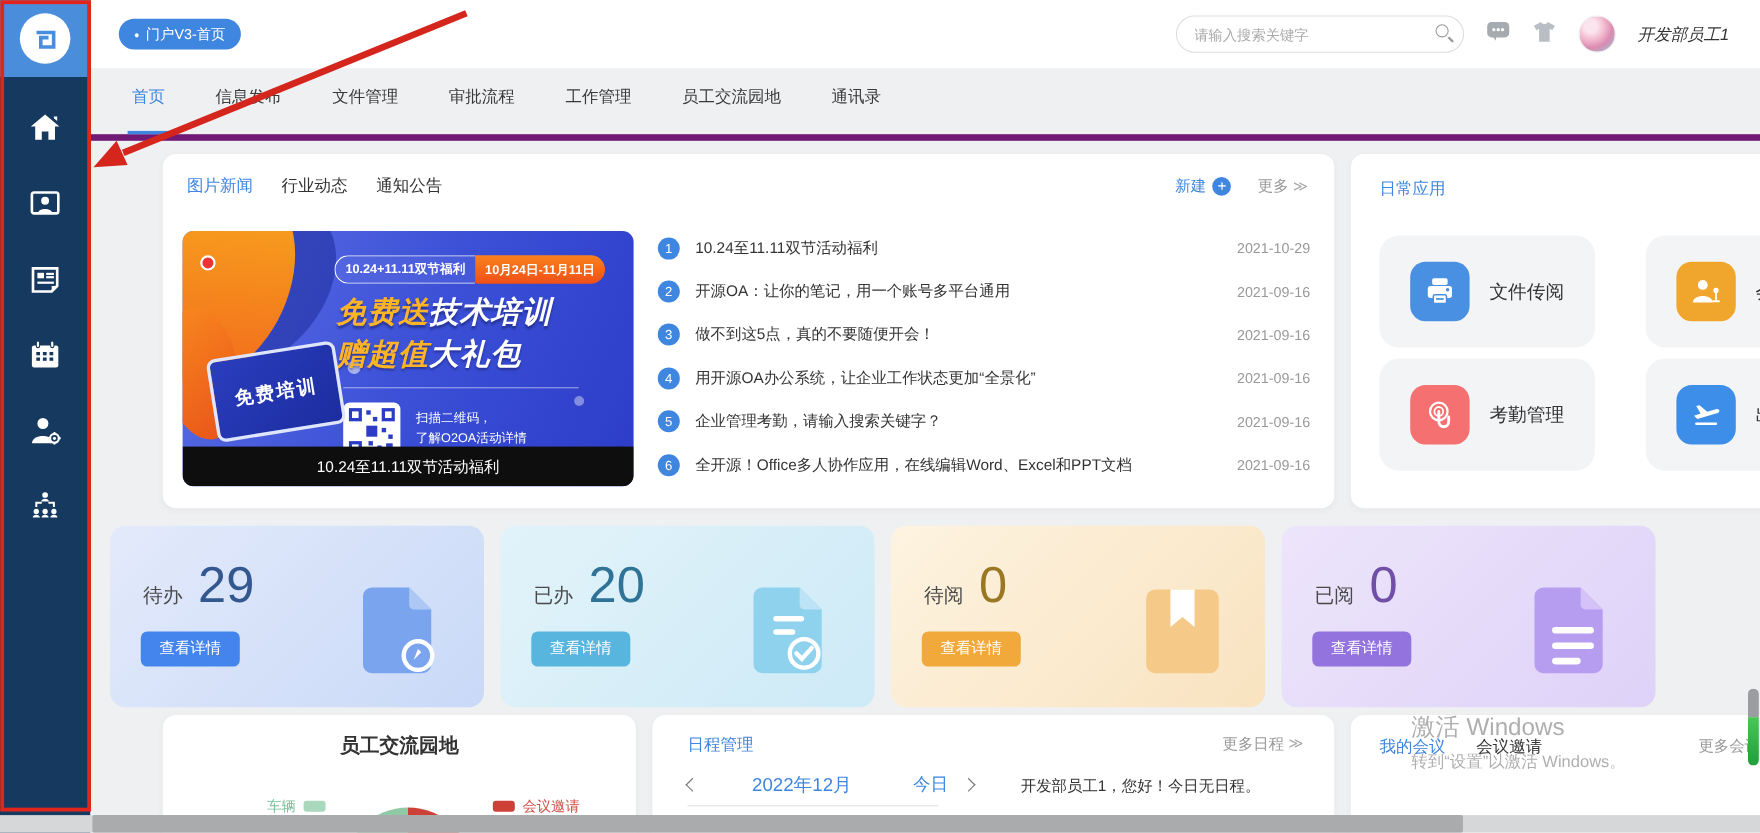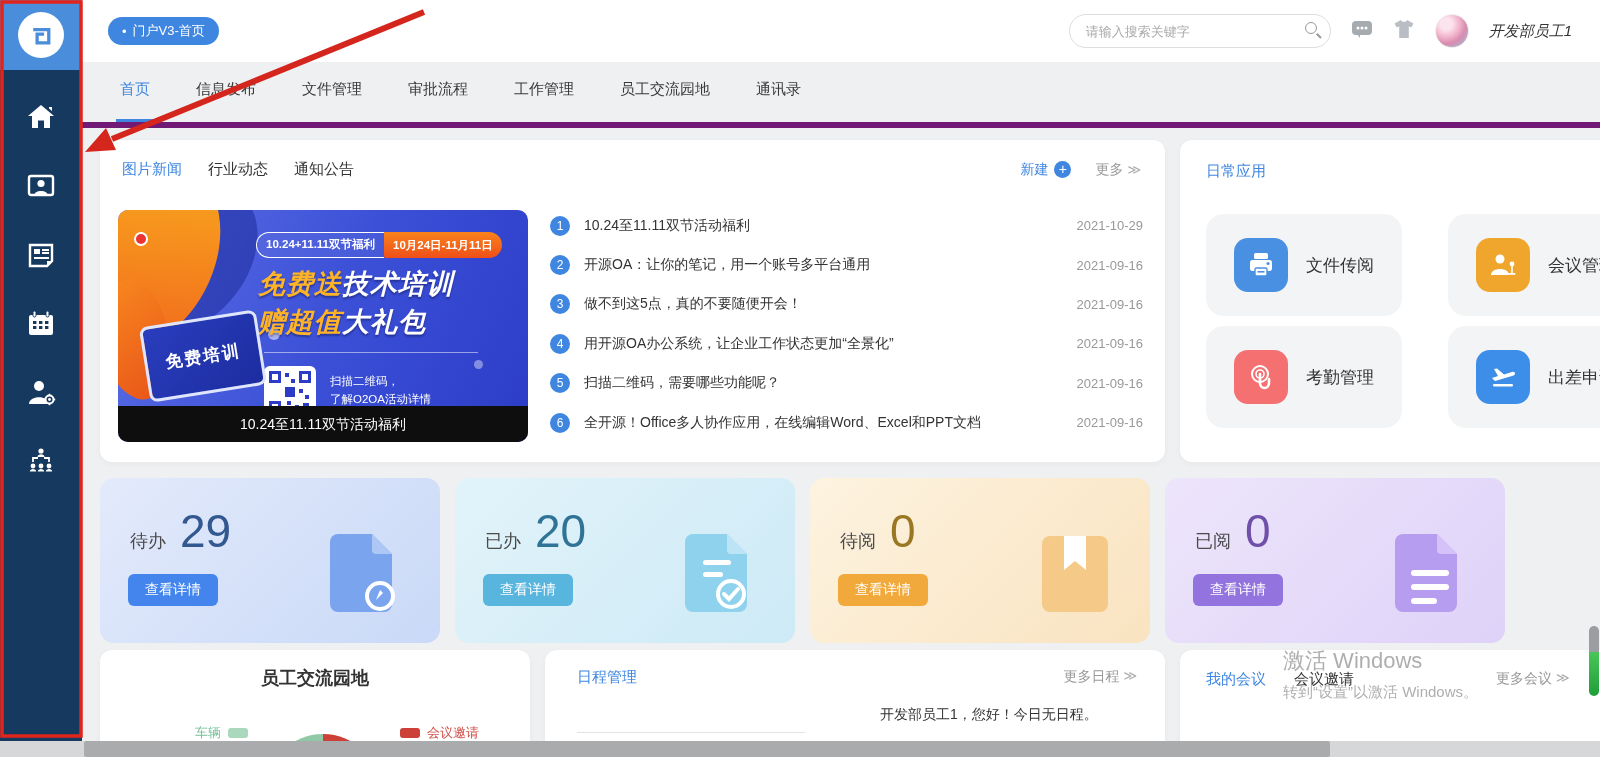--- a/index.html
+++ b/index.html
@@ -26,21 +26,21 @@
   .search-glass { position:absolute; right:14px; top:8px; width:12px; height:12px; border:1.6px solid #999; border-radius:50%; }
   .search-glass::after { content:""; position:absolute; width:6px; height:1.6px; background:#999; transform:rotate(45deg); left:10px; top:12px; }
   .user-name { font-size:15px; color:#333;font-style:italic; }
   .avatar { width:34px; height:34px; border-radius:50%; background:radial-gradient(circle at 32% 28%, #fce4ee 0 18%, #f2b8cd 40%, #d98bb0 62%, #8fd0dc 100%); border:1px solid #eee; }
   
   .navbar { position:absolute; left:82px; top:62px; width:1518px; height:66px; display:flex; align-items:flex-end; gap:46px; padding-left:38px; border-bottom:6px solid #701a75; z-index:1; }
   .nav-tab { position:relative; font-size:15px; color:#3a3a3a; height:66px; line-height:66px; cursor:pointer; }
   .nav-tab.active { color:#3f86e0; }
   .nav-tab.active::after { content:""; position:absolute; left:-4px; right:-4px; bottom:0; height:3px; background:#3f86e0; }
   
-  .card { position:absolute; background:#fff; border-radius:12px; box-shadow:0 2px 6px rgba(0,0,0,.04); }
+  .card { position:absolute; background:#fff; border-radius:12px; box-shadow:0 2px 6px rgba(0,0,0,.04);margin-left:48px; }
   
   .news-card { left:100px; top:140px; width:1065px; height:322px; }
   .news-head { display:flex; align-items:center; padding:20px 24px 0 22px; }
   .news-tabs { display:flex; gap:26px; font-size:15px; }
   .news-tab { color:#333; cursor:pointer; }
   .news-tab.active { color:#3f86e0; }
   .news-ctrls { margin-left:auto; display:flex; align-items:center; gap:24px; font-size:14px; }
   .btn-new { color:#3f86e0; display:flex; align-items:center; gap:6px; cursor:pointer; }
   .plus-circle { width:17px; height:17px; border-radius:50%; background:#3f86e0; color:#fff; font-size:14px; line-height:16px; text-align:center; }
   .btn-more { color:#999; cursor:pointer; display:flex; align-items:center; gap:4px; }
@@ -349,21 +349,21 @@
       <span class="news-title">做不到这5点，真的不要随便开会！</span>
       <span class="news-date">2021-09-16</span>
     </div>
     <div class="news-row">
       <span class="num-badge">4</span>
       <span class="news-title">用开源OA办公系统，让企业工作状态更加“全景化”</span>
       <span class="news-date">2021-09-16</span>
     </div>
     <div class="news-row">
       <span class="num-badge">5</span>
-      <span class="news-title">扫描二维码，需要哪些功能呢？</span>
+      <span class="news-title">企业管理考勤，请输入搜索关键字？</span>
       <span class="news-date">2021-09-16</span>
     </div>
     <div class="news-row">
       <span class="num-badge">6</span>
       <span class="news-title">全开源！Office多人协作应用，在线编辑Word、Excel和PPT文档</span>
       <span class="news-date">2021-09-16</span>
     </div>
   </div>
 </div>
 
@@ -495,20 +495,26 @@
     <span>会议邀请</span>
   </div>
 </div>
 
 <div class="card schedule-card">
   <div class="sch-title">日程管理</div>
   <div class="sch-more">
     <span>更多日程</span>
     <span class="chev2">≫</span>
   </div>
+  <div class="cal-row">
+    <span class="chevron chev-l"></span>
+    <span class="cal-month">2022年12月</span>
+    <span class="cal-today">今日</span>
+    <span class="chevron chev-r"></span>
+  </div>
   <div class="cal-divider"></div>
   <div class="sch-empty">开发部员工1，您好！今日无日程。</div>
 </div>
 
 <div class="card meet-card">
   <div class="meet-tabs">
     <span class="meet-tab active">我的会议</span>
     <span class="meet-tab">会议邀请</span>
   </div>
   <div class="meet-more">

